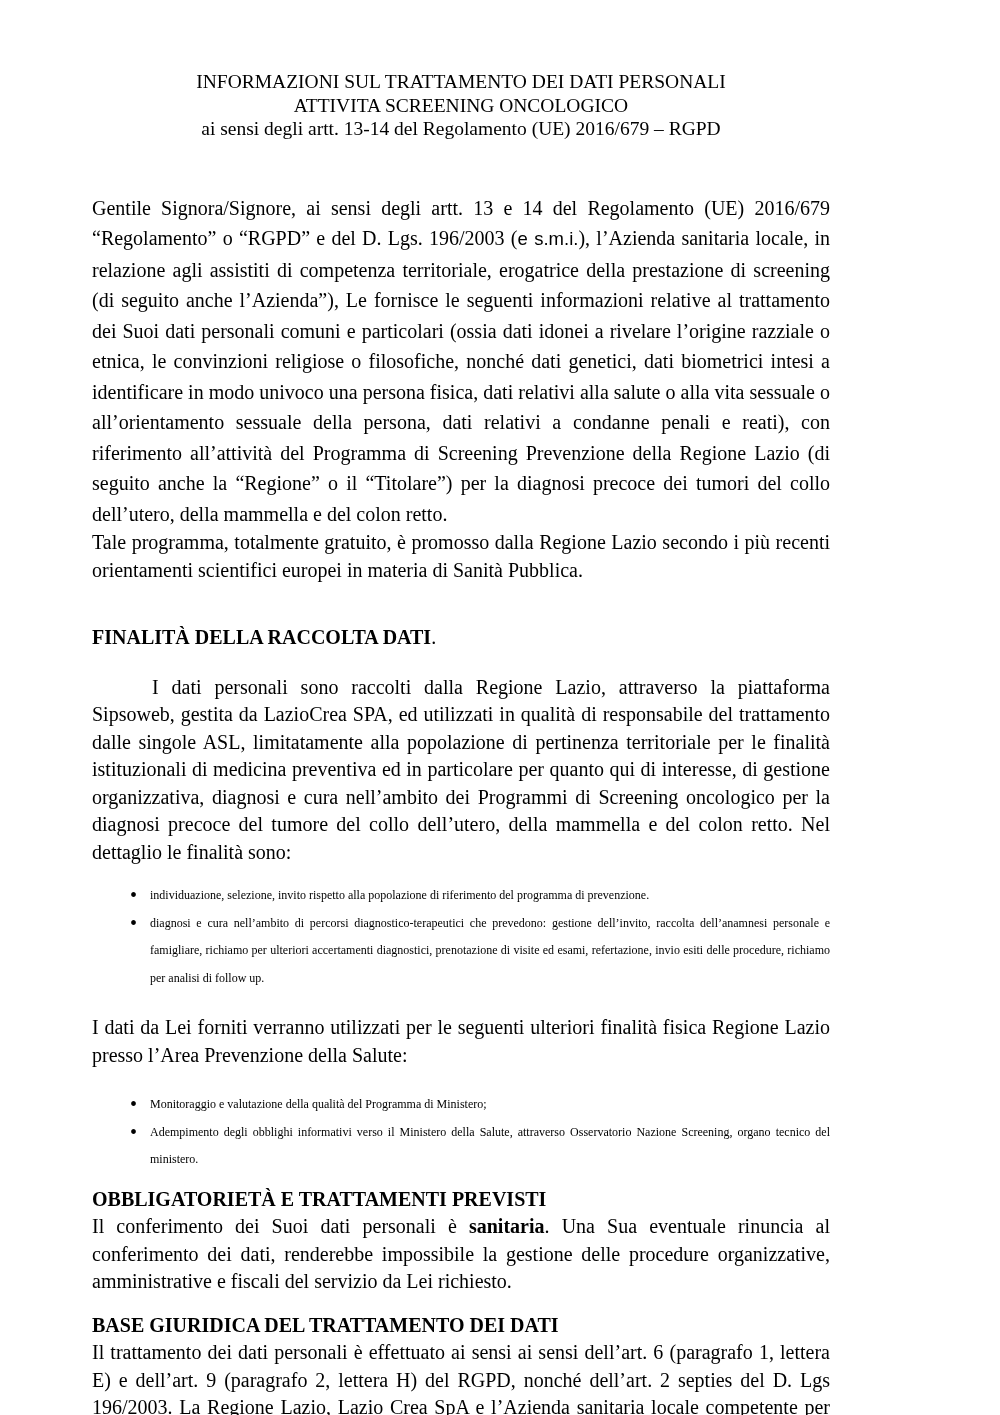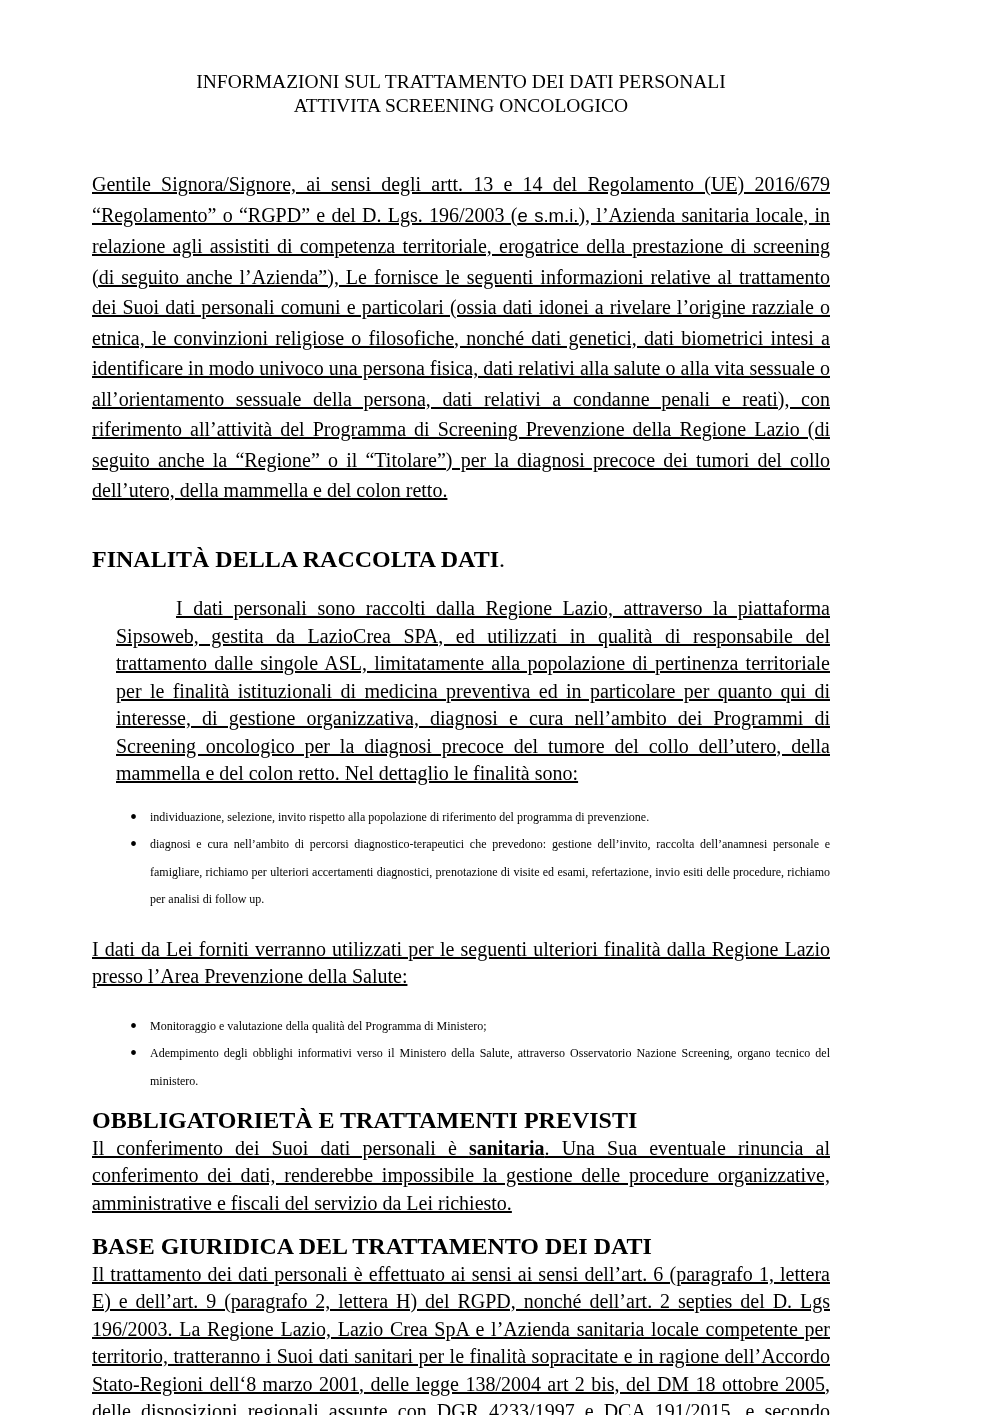--- a/index.html
+++ b/index.html
@@ -36,40 +36,38 @@
     white-space: nowrap;
   }
 
   
   .para {
     text-align: justify;
     text-justify: inter-word;
     font-size: 20px;
     line-height: 27.5px;
     margin: 0;
-    text-decoration: underline;
   }
   .para.loose {
     line-height: 30.5px;
   }
   .para.indent-first {
     text-indent: 60px;
-    margin-left: 24px;
   }
   .sans-inline {
     font-family: "Liberation Sans", "DejaVu Sans", sans-serif;
     font-size: 18.5px;
   }
   .bold-inline {
     font-weight: bold;
   }
 
   
   .section-heading {
-    font-size: 24px;
+    font-size: 20px;
     line-height: 27.5px;
     font-weight: bold;
     margin: 0;
     text-align: left;
   }
   .section-heading .tail {
     font-weight: normal;
   }
 
   
@@ -103,45 +101,47 @@
   .sp-40 { height: 40px; }
 </style>
 </head>
 <body>
 
 <div class="page">
 
   <div class="doc-title">
     <span class="tline">INFORMAZIONI SUL TRATTAMENTO DEI DATI PERSONALI</span>
     <span class="tline">ATTIVITA SCREENING ONCOLOGICO</span>
+    <span class="tline">ai sensi degli artt. 13-14 del Regolamento (UE) 2016/679 – RGPD</span>
   </div>
 
   <div class="sp-52"></div>
 
   <p class="para loose"><span>Gentile Signora/Signore, ai sensi degli artt. 13 e 14 del Regolamento (UE) 2016/679 “Regolamento” o “RGPD” e del D. Lgs. 196/2003 (</span><span class="sans-inline">e s.m.i.</span><span>), l’Azienda sanitaria locale, in relazione agli assistiti di competenza territoriale, erogatrice della prestazione di screening (di seguito anche l’Azienda”), Le fornisce le seguenti informazioni relative al trattamento dei Suoi dati personali comuni e particolari (ossia dati idonei a rivelare l’origine razziale o etnica, le convinzioni religiose o filosofiche, nonché dati genetici, dati biometrici intesi a identificare in modo univoco una persona fisica, dati relativi alla salute o alla vita sessuale o all’orientamento sessuale della persona, dati relativi a condanne penali e reati), con riferimento all’attività del Programma di Screening Prevenzione della Regione Lazio (di seguito anche la “Regione” o il “Titolare”) per la diagnosi precoce dei tumori del collo dell’utero, della mammella e del colon retto.</span></p>
 
+  <p class="para">Tale programma, totalmente gratuito, è promosso dalla Regione Lazio secondo i più recenti orientamenti scientifici europei in materia di Sanità Pubblica.</p>
 
   <div class="sp-40"></div>
 
   <p class="section-heading"><span>FINALITÀ DELLA RACCOLTA DATI</span><span class="tail">.</span></p>
 
   <div class="sp-22"></div>
 
   <p class="para indent-first">I dati personali sono raccolti dalla Regione Lazio, attraverso la piattaforma Sipsoweb, gestita da LazioCrea SPA, ed utilizzati in qualità di responsabile del trattamento dalle singole ASL, limitatamente alla popolazione di pertinenza territoriale per le finalità istituzionali di medicina preventiva ed in particolare per quanto qui di interesse, di gestione organizzativa, diagnosi e cura nell’ambito dei Programmi di Screening oncologico per la diagnosi precoce del tumore del collo dell’utero, della mammella e del colon retto. Nel dettaglio le finalità sono:</p>
 
   <div class="sp-16"></div>
 
   <ul class="bullets">
     <li>individuazione, selezione, invito rispetto alla popolazione di riferimento del programma di prevenzione.</li>
     <li>diagnosi e cura nell’ambito di percorsi diagnostico-terapeutici che prevedono: gestione dell’invito, raccolta dell’anamnesi personale e famigliare, richiamo per ulteriori accertamenti diagnostici, prenotazione di visite ed esami, refertazione, invio esiti delle procedure, richiamo per analisi di follow up.</li>
   </ul>
 
   <div class="sp-22"></div>
 
-  <p class="para">I dati da Lei forniti verranno utilizzati per le seguenti ulteriori finalità dalla Regione Lazio presso l’Area Prevenzione della Salute:</p>
+  <p class="para">I dati da Lei forniti verranno utilizzati per le seguenti ulteriori finalità fisica Regione Lazio presso l’Area Prevenzione della Salute:</p>
 
   <div class="sp-22"></div>
 
   <ul class="bullets">
     <li>Monitoraggio e valutazione della qualità del Programma di Ministero;</li>
     <li>Adempimento degli obblighi informativi verso il Ministero della Salute, attraverso Osservatorio Nazione Screening, organo tecnico del ministero.</li>
   </ul>
 
   <div class="sp-12"></div>
 

